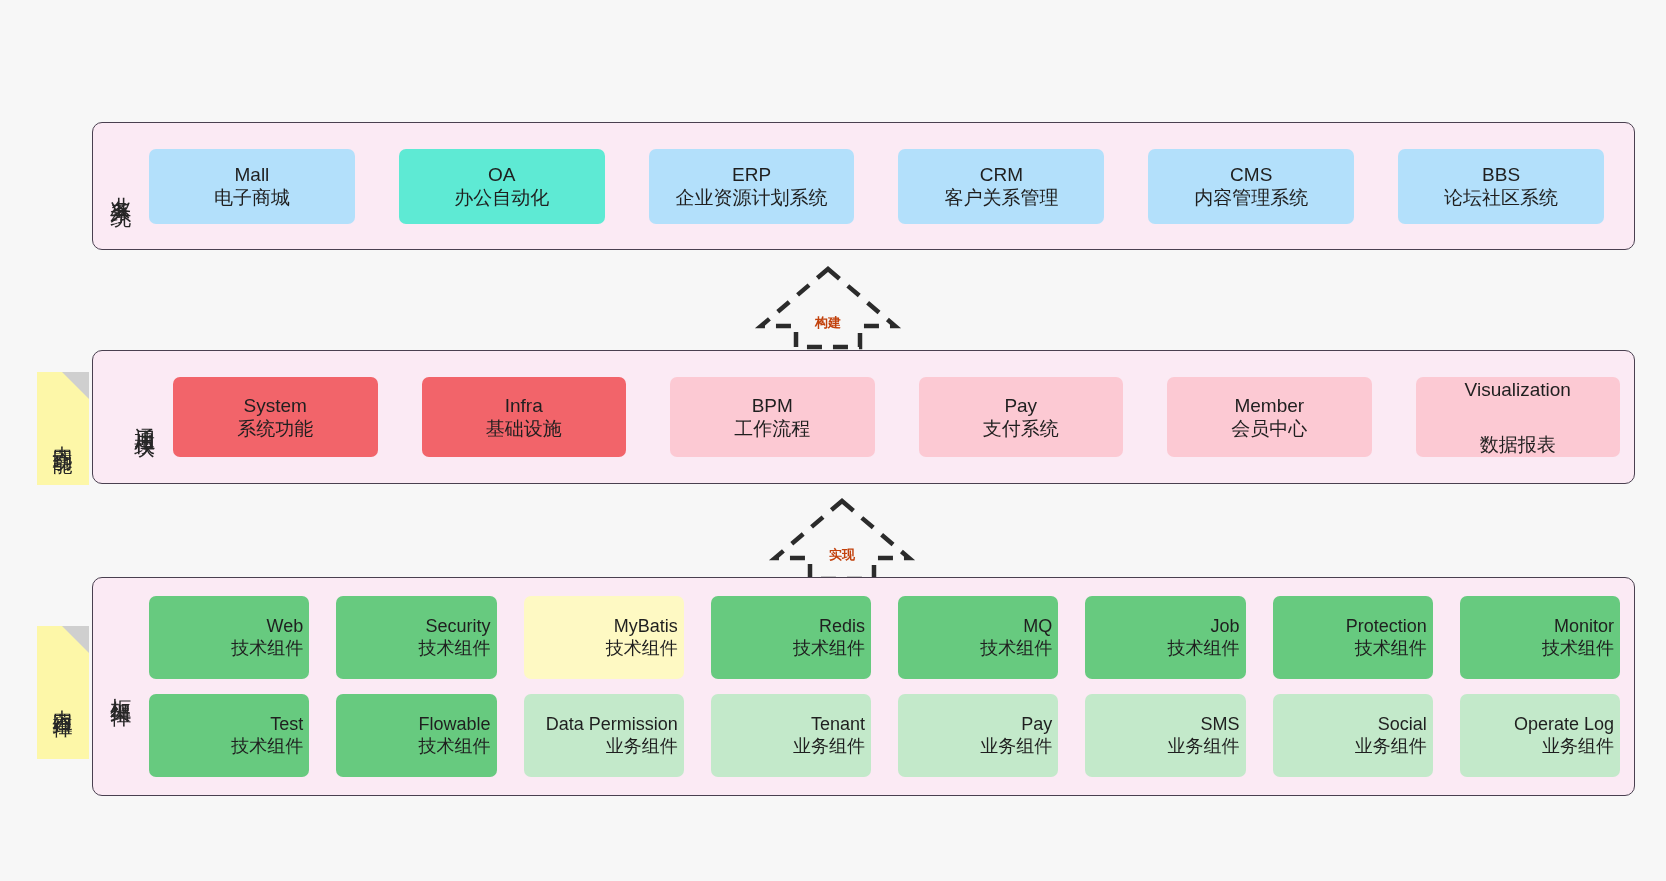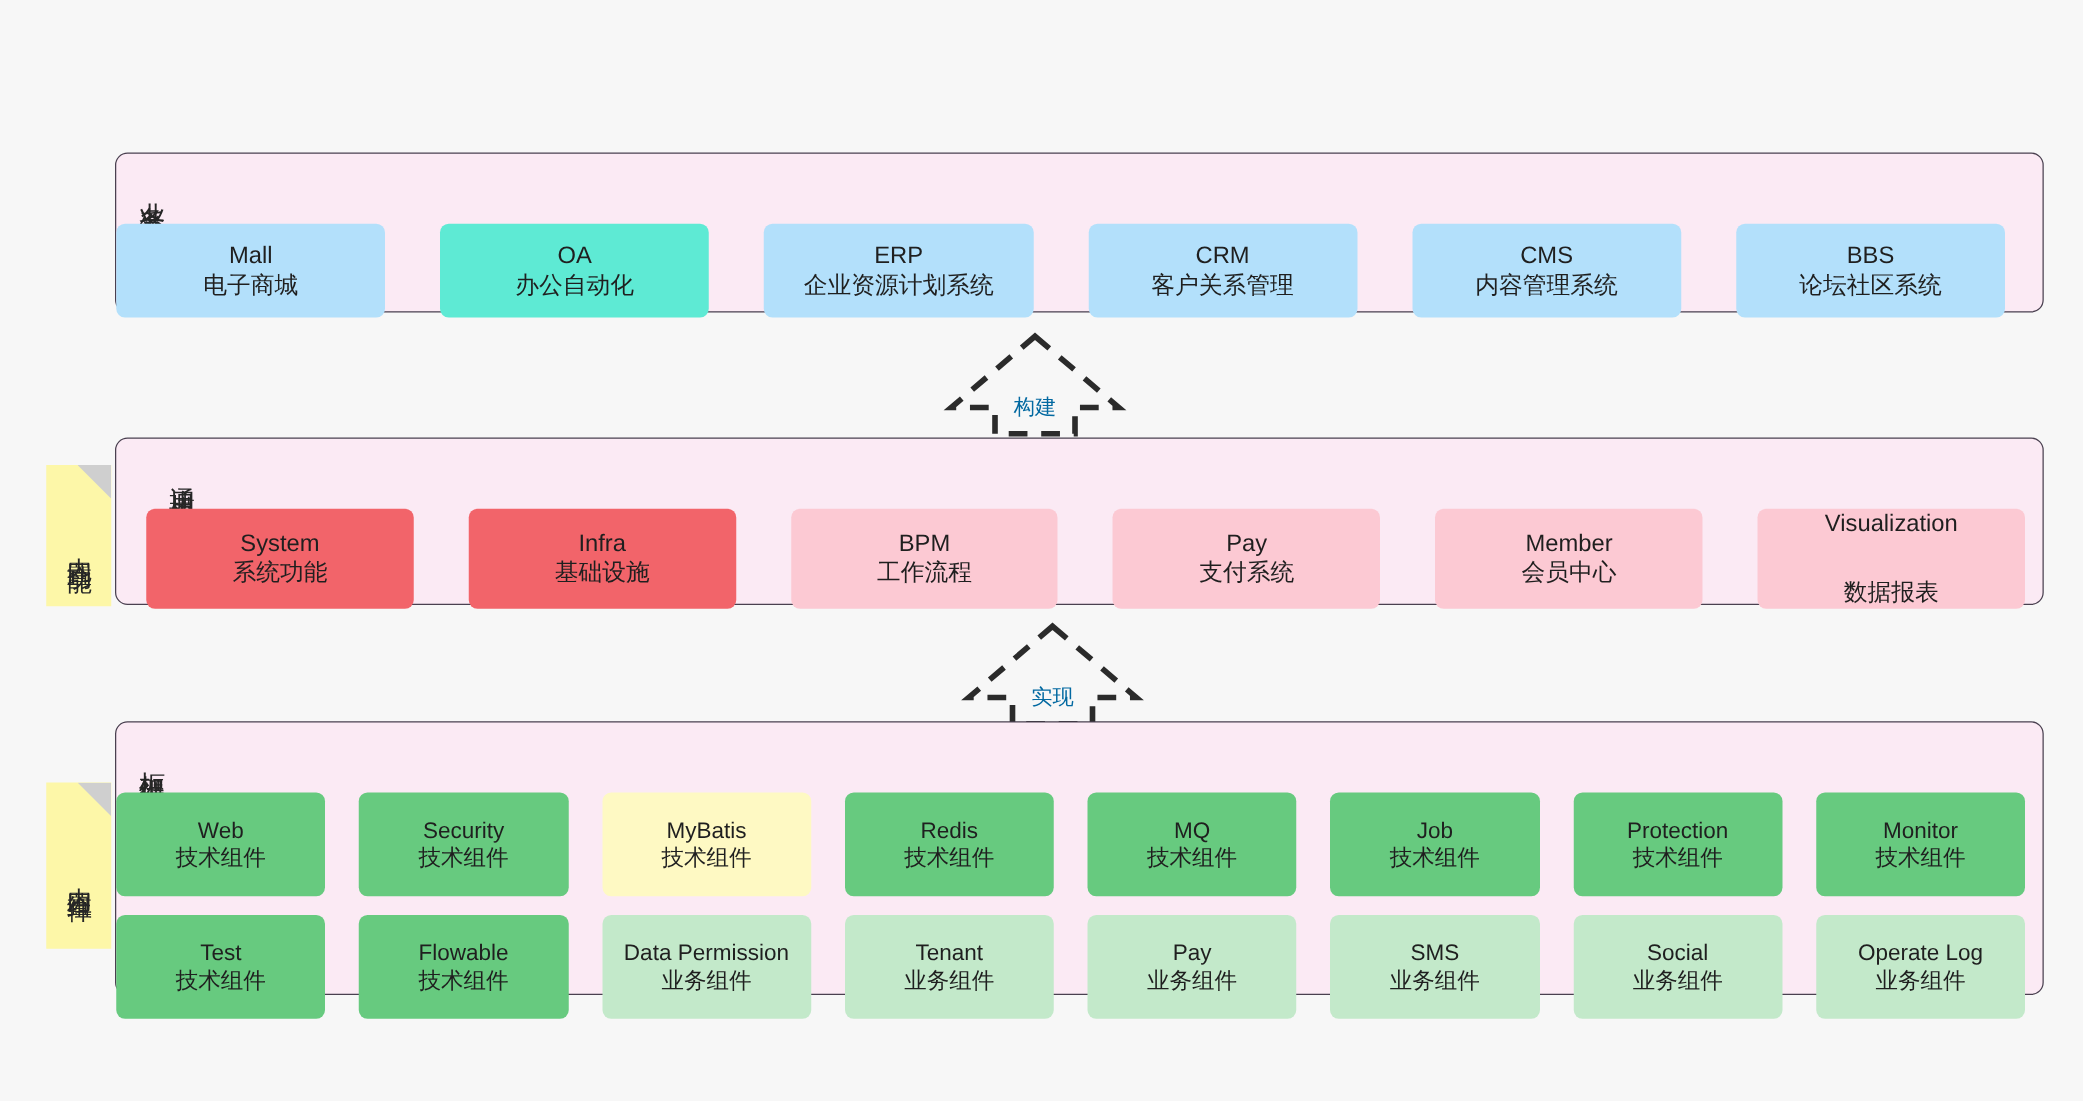--- a/index.html
+++ b/index.html
@@ -26,21 +26,20 @@
   
   .layer {
     position: absolute;
     box-sizing: border-box;
     background: #fbeaf4;
     border: 1.6px solid #4a4050;
     border-radius: 10px;
     display: flex;
     align-items: stretch;
     z-index: 3;
-    flex-direction: column;
   }
   .layer-title {
     writing-mode: vertical-rl;
     text-orientation: upright;
     font-size: 21px;
     letter-spacing: 3px;
     line-height: 1.12;
     color: #262626;
     display: flex;
     align-items: center;
@@ -98,20 +97,21 @@
     margin-right: 44px;
   }
   .mod-row .card:last-child { margin-right: 0; gap: 32px; }
 
   
   .fw-row .card {
     height: 83px;
     flex: 1 1 0;
     margin-right: 27px;
     font-size: 18px;
+    align-items: flex-end;
   }
   .fw-row .card:last-child { margin-right: 0; }
   .fw-row + .fw-row { margin-top: 15px; }
 
   
   .note {
     position: absolute;
     box-sizing: border-box;
     background: #fdf7a8;
     z-index: 2;
@@ -143,24 +143,25 @@
   .arrow {
     position: absolute;
     z-index: 1;
   }
   .arrow svg { display: block; overflow: visible; }
   .arrow-label {
     position: absolute;
     left: 0;
     width: 100%;
     text-align: center;
-    font-size: 17px;
-    color: #0369a1;
+    font-size: 13px;
+    color: #c2410c;
     background: transparent;
     pointer-events: none;
+    font-weight: bold;
   }
 </style>
 </head>
 <body>
 
 <div id="canvas">
 
   <div class="note" id="note-modules" style="left:37px; top:372px; width:52px; height:113px;">
     <span class="note-fold"></span>
     <span class="note-text">内置功能</span>

